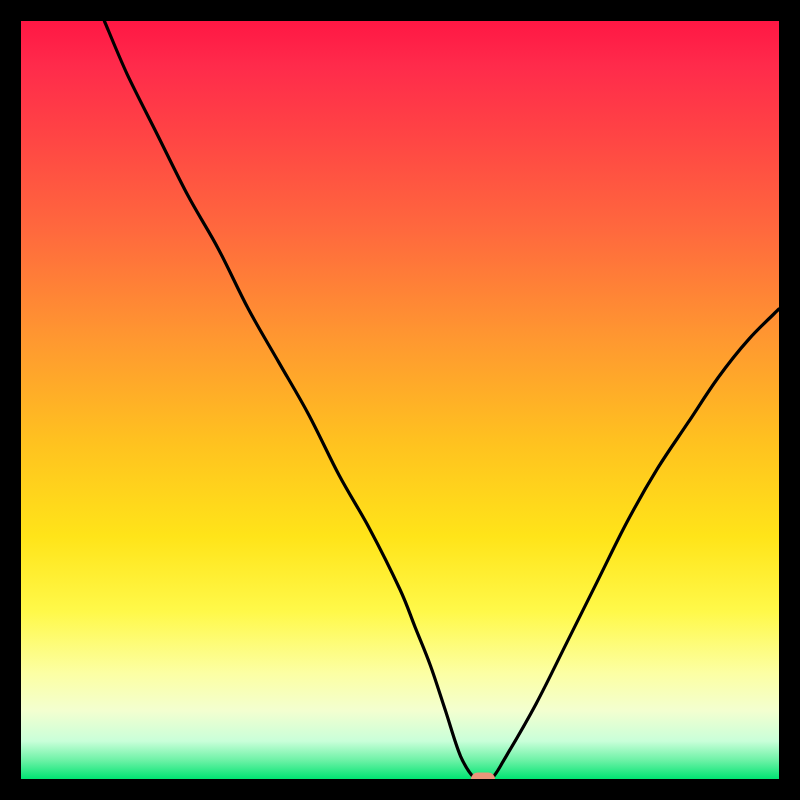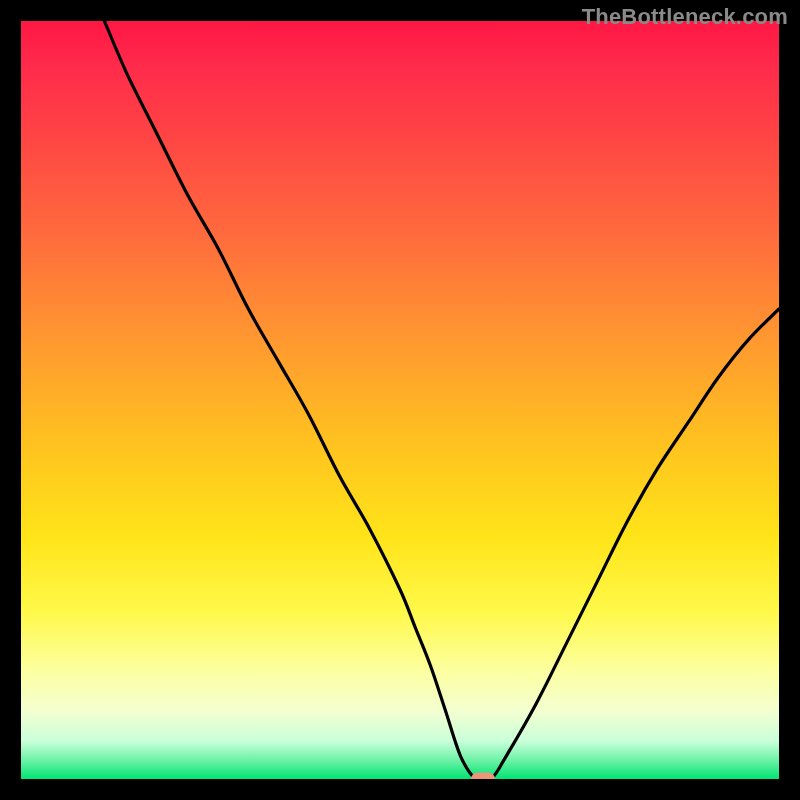--- a/index.html
+++ b/index.html
@@ -80,21 +80,20 @@
     height: 13px;
     border-radius: 7px;
     background: #e9967a; 
     transform: translate(-50%, -50%);
   }
 </style>
 </head>
 <body>
 
 <div class="frame">
-  <div class="watermark">TheBottleneck.com</div>
 
   <div class="plot">
     <div class="gradient"></div>
 
     <svg class="curve" viewBox="0 0 758 758" preserveAspectRatio="none">
       <path d="M 83.4 0.0 C 87.2 8.8, 97.3 34.1, 106.1 53.1 C 115.0 72.0, 126.3 93.5, 136.4 113.7 C 146.5 133.9, 156.7 155.4, 166.8 174.3 C 176.9 193.3, 187.0 208.4, 197.1 227.4 C 207.2 246.3, 217.3 269.1, 227.4 288.0 C 237.5 307.0, 247.6 323.4, 257.7 341.1 C 267.8 358.8, 277.9 375.2, 288.0 394.2 C 298.1 413.1, 308.3 435.9, 318.4 454.8 C 328.5 473.8, 338.6 488.9, 348.7 507.9 C 358.8 526.8, 371.4 552.1, 379.0 568.5 C 386.6 584.9, 389.1 593.8, 394.2 606.4 C 399.2 619.0, 404.3 630.4, 409.3 644.3 C 414.4 658.2, 419.4 674.6, 424.5 689.8 C 429.5 704.9, 434.6 723.9, 439.6 735.3 C 444.7 746.6, 449.7 754.2, 454.8 758.0 C 459.9 761.8, 464.9 761.8, 470.0 758.0 C 475.0 754.2, 477.5 747.9, 485.1 735.3 C 492.7 722.6, 505.3 701.2, 515.4 682.2 C 525.5 663.3, 535.7 641.8, 545.8 621.6 C 555.9 601.3, 566.0 581.1, 576.1 560.9 C 586.2 540.7, 596.3 519.2, 606.4 500.3 C 616.5 481.3, 626.6 463.6, 636.7 447.2 C 646.8 430.8, 656.9 416.9, 667.0 401.7 C 677.1 386.6, 687.3 370.2, 697.4 356.3 C 707.5 342.4, 717.6 329.7, 727.7 318.4 C 737.8 307.0, 752.9 293.1, 758.0 288.0"></path>
     </svg>
 
     <div class="marker" style="left: 462.38px; top: 758px; background: rgb(233, 150, 122);"></div>
   </div>

